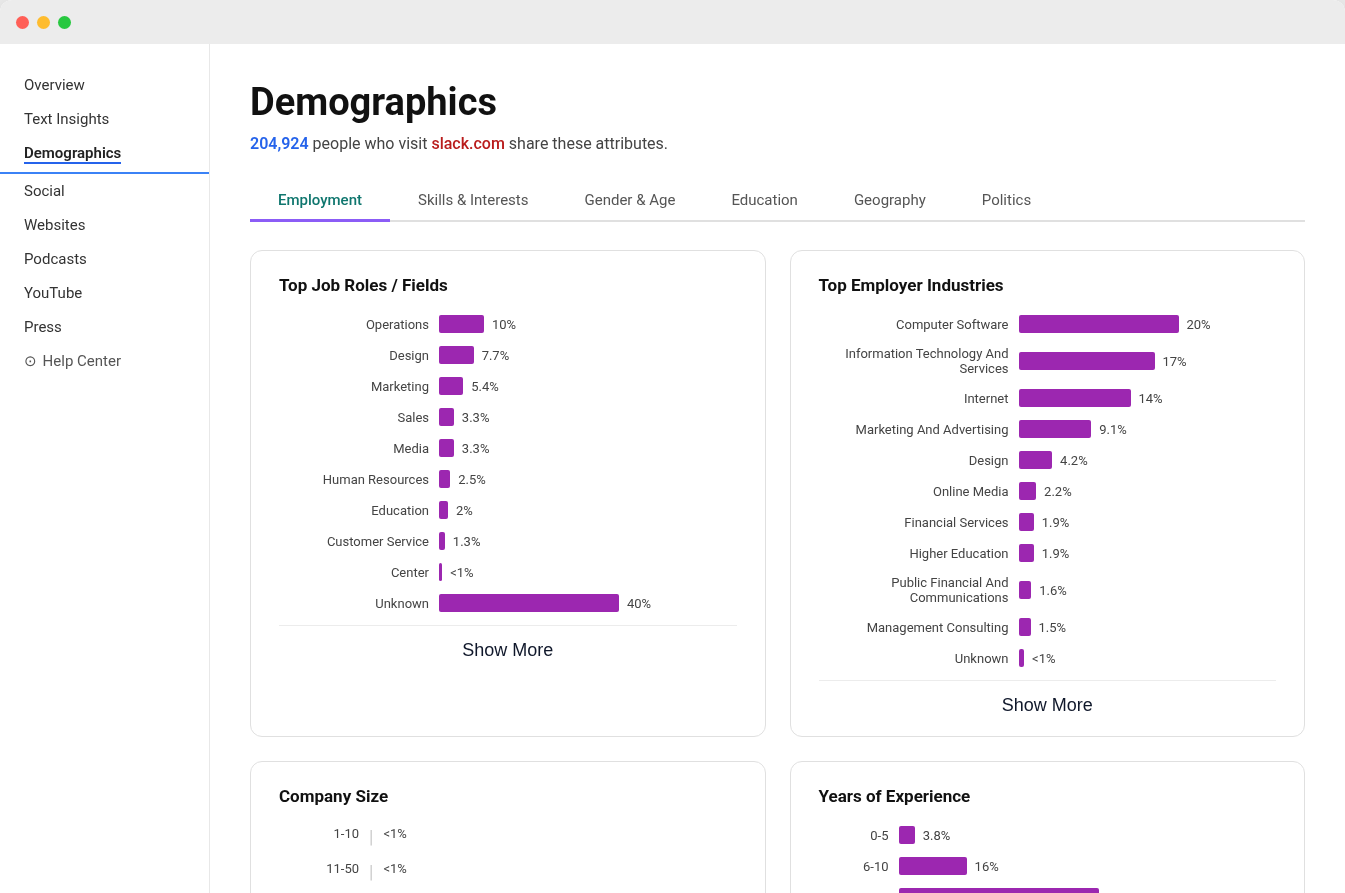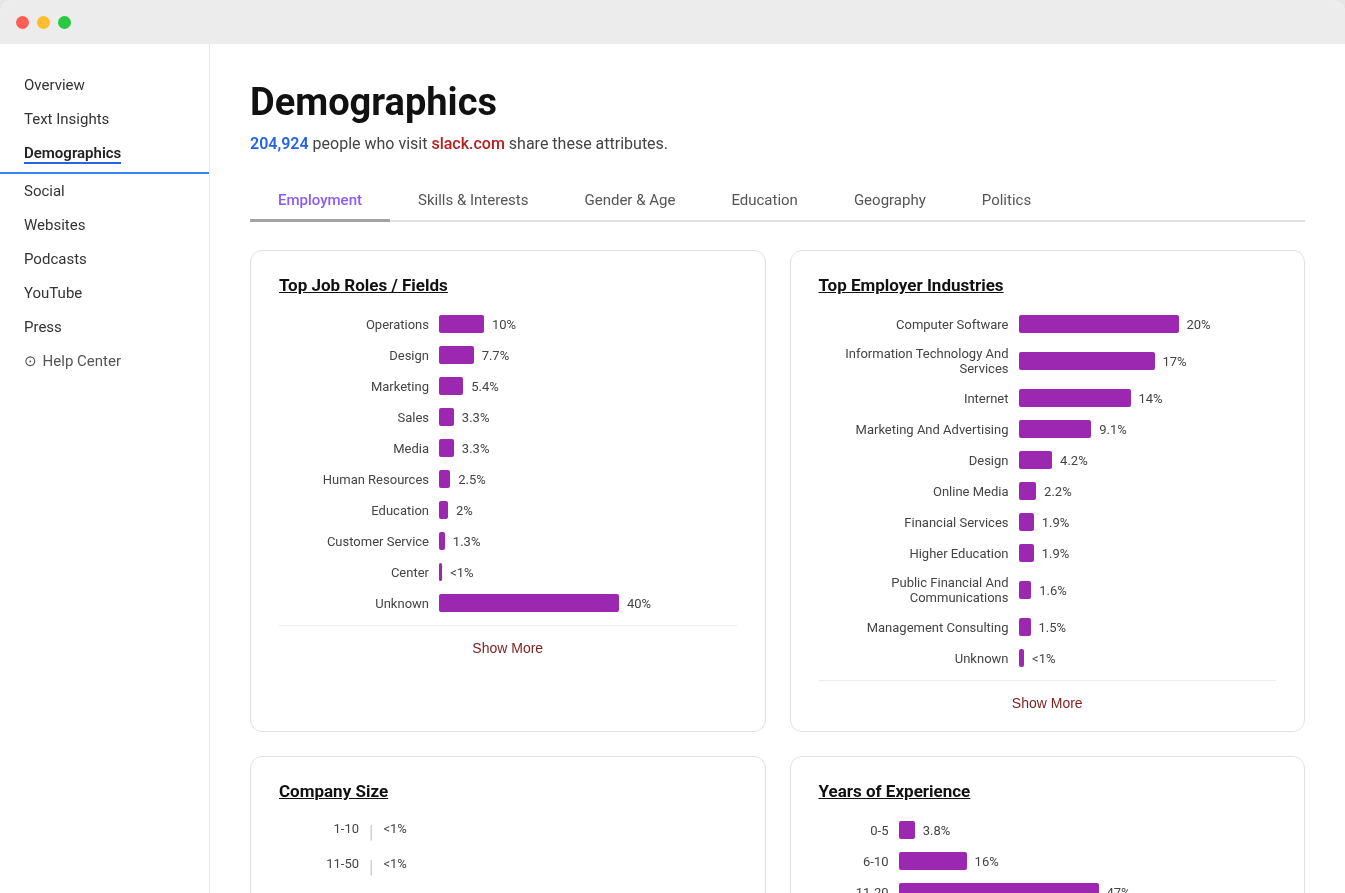--- a/index.html
+++ b/index.html
@@ -111,22 +111,22 @@
     .tab {
       padding: 10px 28px;
       font-size: 15px;
       color: #555;
       cursor: pointer;
       border-bottom: 3px solid transparent;
       margin-bottom: -2px;
       white-space: nowrap;
     }
     .tab.active {
-      color: #8b5cf6;
-      border-bottom: 3px solid #a3a3a3;
+      color: #0f766e;
+      border-bottom: 3px solid #8b5cf6;
       font-weight: 500;
     }
 
     
     .cards-row {
       display: flex;
       gap: 24px;
       margin-bottom: 24px;
     }
     .card {
@@ -135,21 +135,20 @@
       border-radius: 12px;
       padding: 24px 28px 16px 28px;
       flex: 1;
       min-width: 0;
     }
     .card-title {
       font-size: 17px;
       font-weight: 700;
       color: #111;
       margin-bottom: 20px;
-      text-decoration: underline;
     }
 
     
     .bar-row {
       display: flex;
       align-items: center;
       margin-bottom: 13px;
       gap: 0;
     }
     .bar-label {
@@ -181,22 +180,22 @@
     
     .show-more-row {
       text-align: center;
       margin-top: 12px;
       padding-top: 10px;
       border-top: 1px solid #ececec;
     }
     .show-more-btn {
       background: none;
       border: none;
-      color: #7f1d1d;
-      font-size: 14px;
+      color: #0f172a;
+      font-size: 18px;
       cursor: pointer;
       padding: 4px 12px;
     }
 
     
     .size-row {
       display: flex;
       align-items: flex-start;
       margin-bottom: 14px;
       gap: 0;

